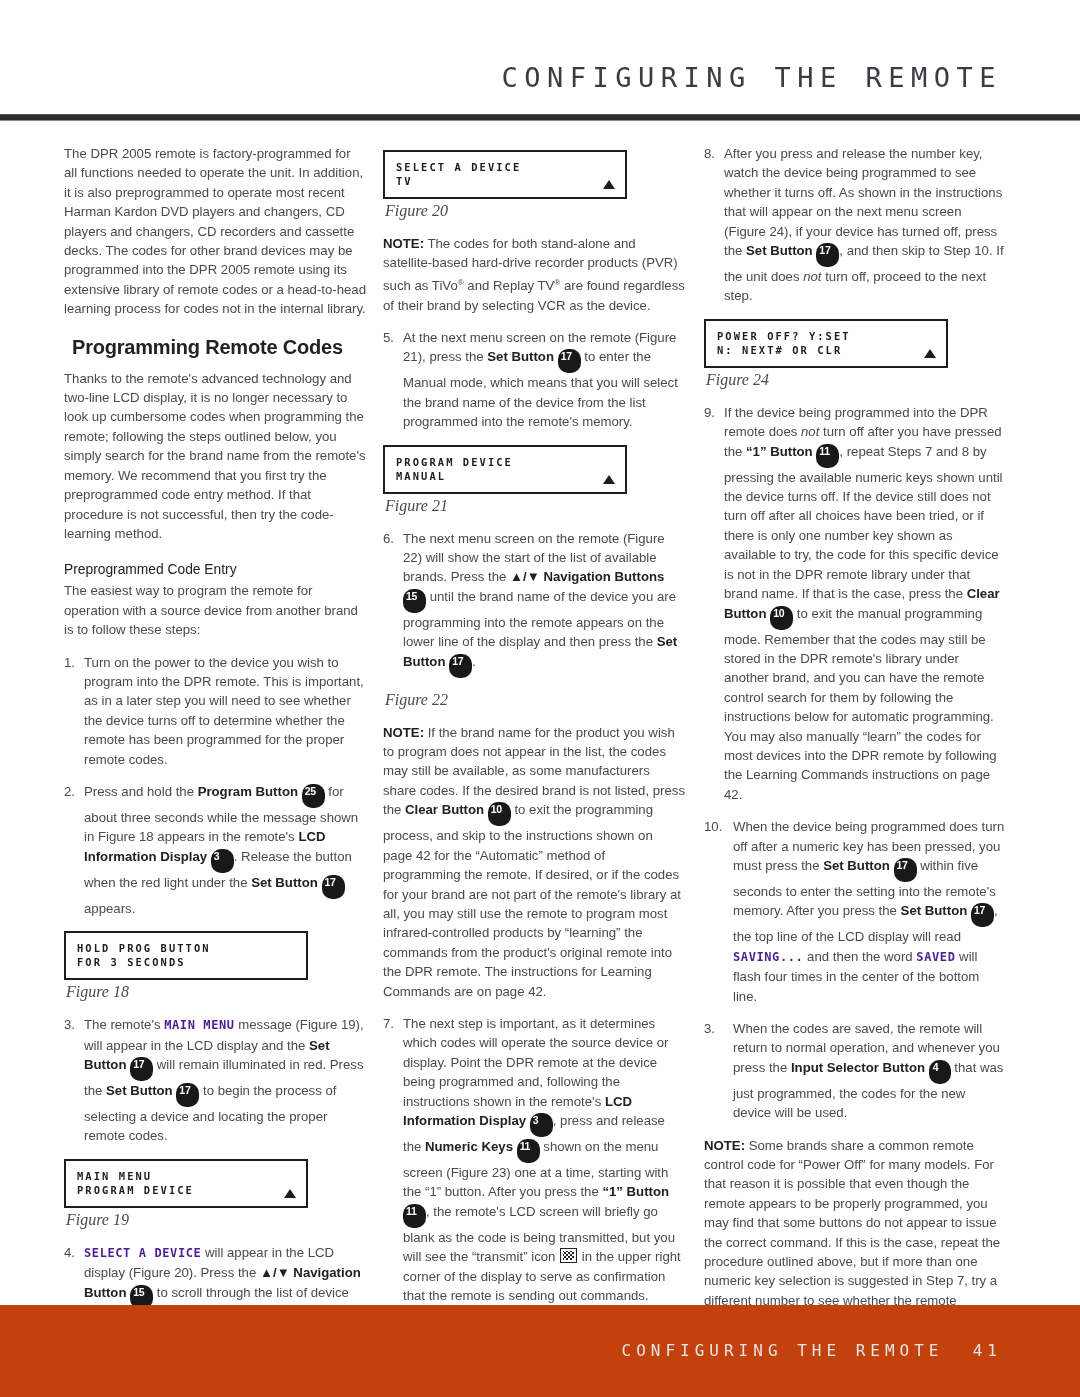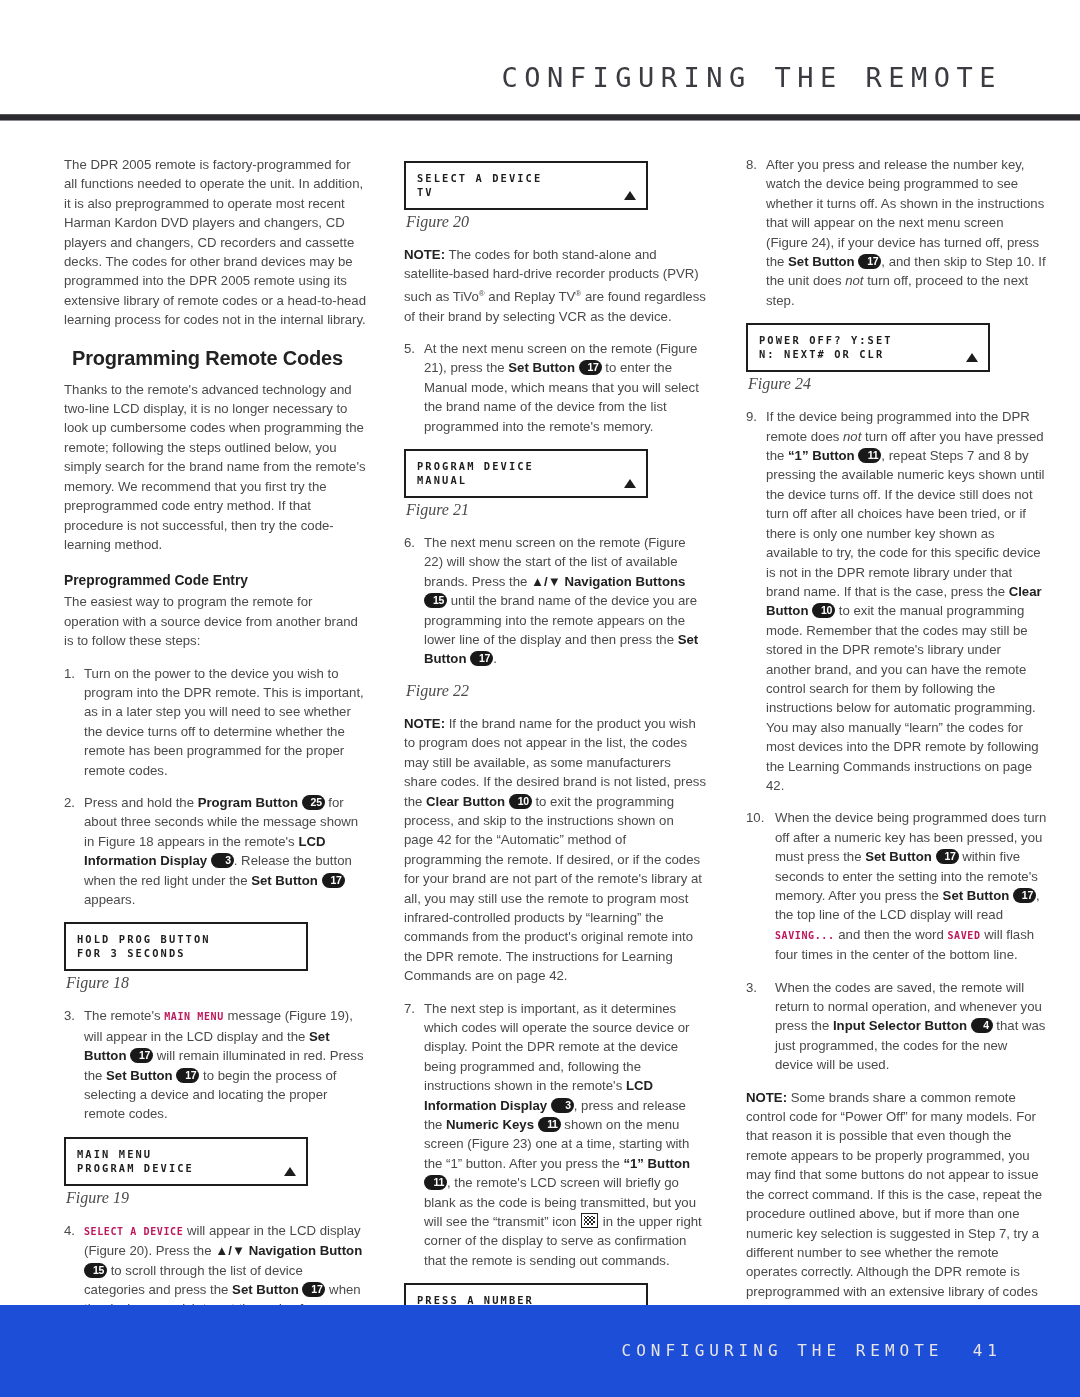--- a/index.html
+++ b/index.html
@@ -39,26 +39,26 @@
     top: 114px;
     height: 5px;
     background: #2b2b30;
     border-top: 1px solid #55555c;
     border-bottom: 1px solid #8a8a90;
   }
 
   
   .content {
     position: absolute;
-    top: 155px;
+    top: 144px;
     left: 64px;
     right: 64px;
     height: 1150px;
     display: flex;
-    gap: 28px;
+    gap: 7px;
   }
   .col {
     width: 302px;
     flex: 0 0 302px;
   }
   .col.mid { margin-left: 10px; }
   .col.right { margin-left: 12px; }
 
   p.body {
     margin: 0 0 13px 0;
@@ -74,21 +74,21 @@
     font-size: 20px;
     line-height: 24px;
     font-weight: bold;
     color: #222;
     letter-spacing: -0.2px;
   }
   h3.sub-head {
     margin: 18px 0 2px 0;
     font-size: 13.8px;
     line-height: 18px;
-    font-weight: bold;
+    font-weight: normal;
     color: #222;
   }
 
   
   .step {
     display: flex;
     margin: 0 0 13px 0;
     font-size: 13.2px;
     line-height: 19.4px;
     color: #4a4a4a;
@@ -102,29 +102,29 @@
   .step-num.wide { min-width: 26px; }
   .step-body { flex: 1 1 auto; }
 
   .bold { font-weight: bold; color: #222; }
   .ital { font-style: italic; }
 
   
   .badge {
     display: inline-block;
     min-width: 17px;
-    height: 15px;
+    height: 24px;
     line-height: 15px;
     padding: 0 3px;
     border-radius: 10px;
     background: #191919;
     color: #fff;
     font-size: 10.5px;
     font-weight: bold;
-    text-align: right;
+    text-align: left;
     vertical-align: 1px;
     letter-spacing: -0.3px;
     font-family: "Liberation Sans", sans-serif;
   }
   .badge.one-d { min-width: 14px; padding: 0 4px; }
 
   
   .lcd {
     border: 2px solid #1d1d1d;
     margin: 6px 0 2px 0;
@@ -157,23 +157,23 @@
     font-style: italic;
     color: #4a4a4a;
     margin: 3px 0 14px 2px;
     font-family: Liberation Serif, serif;
   }
 
   
   .lcdtext {
     font-family: "DejaVu Sans Mono", monospace;
     font-weight: bold;
-    font-size: 10px;
+    font-size: 12px;
     letter-spacing: 0.6px;
-    color: #be185d;
+    color: #4c1d95;
   }
 
   
   .transmit-icon {
     display: inline-block;
     width: 15px;
     height: 13px;
     border: 1.5px solid #222;
     vertical-align: -2px;
     position: relative;
@@ -189,21 +189,21 @@
   }
 
   sup.reg { font-size: 8px; vertical-align: super; }
 
   
   .page-footer {
     position: absolute;
     left: 0; right: 0;
     bottom: 0;
     height: 92px;
-    background: #1d4ed8;
+    background: #c2410c;
   }
   .footer-title {
     position: absolute;
     right: 78px;
     top: 36px;
     font-size: 16px;
     letter-spacing: 5px;
     color: #e9e4e6;
     font-family: "DejaVu Sans Mono", monospace;
     white-space: nowrap;

